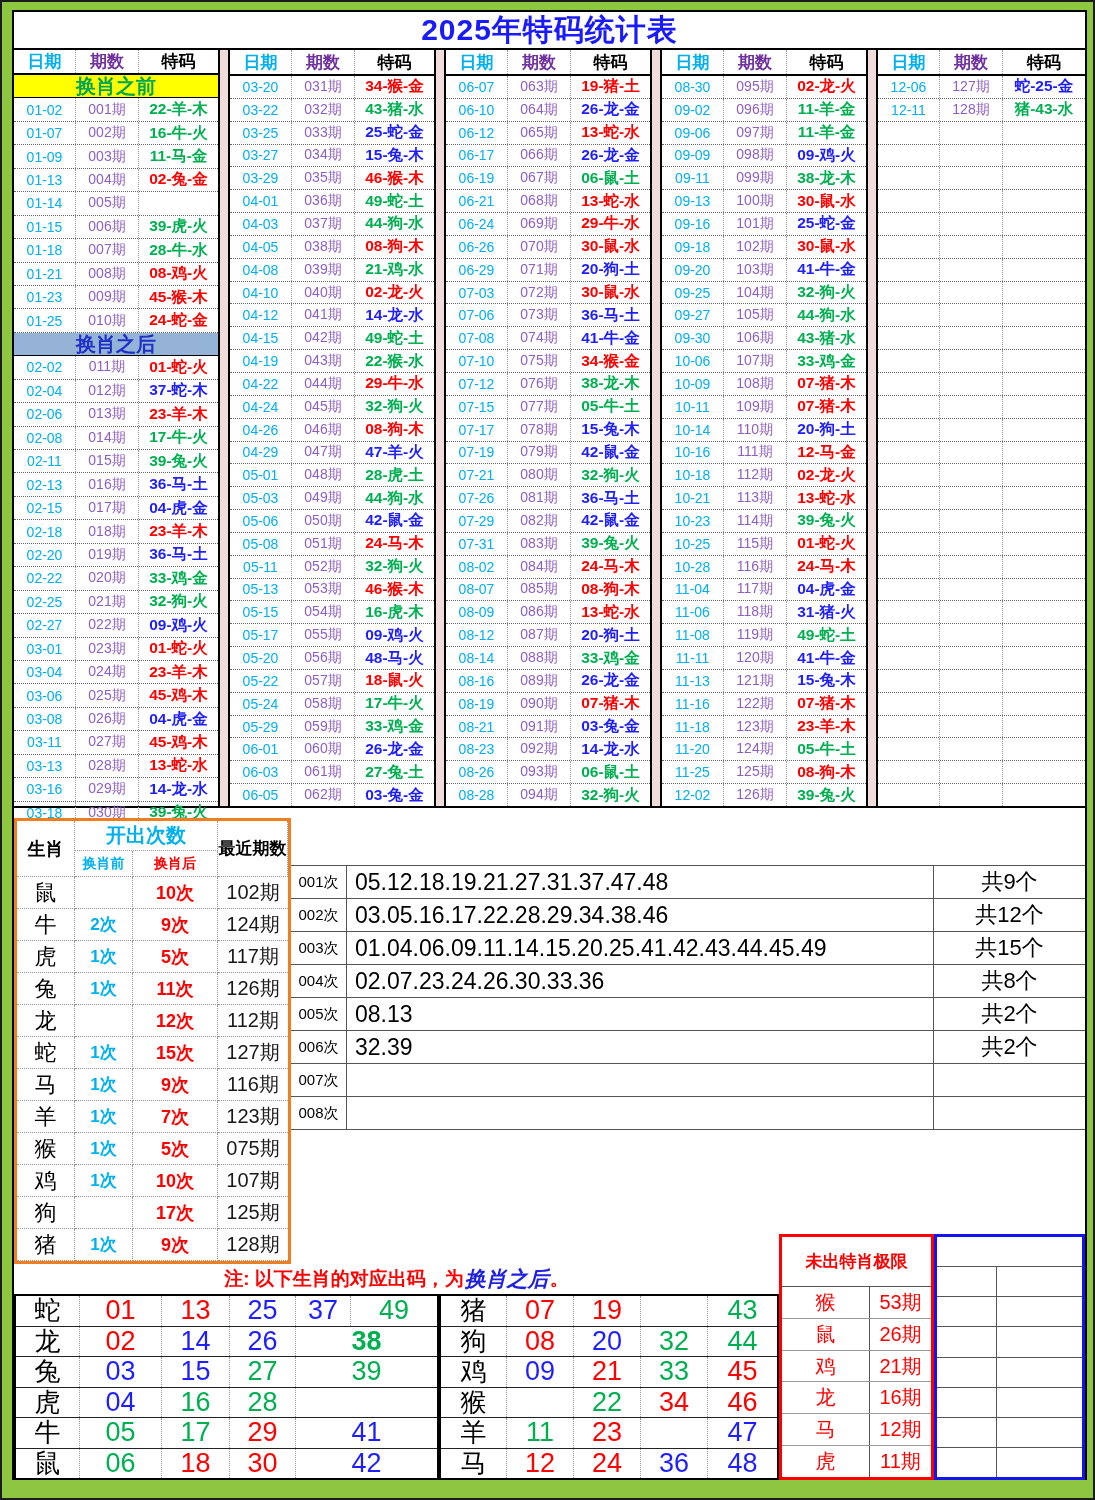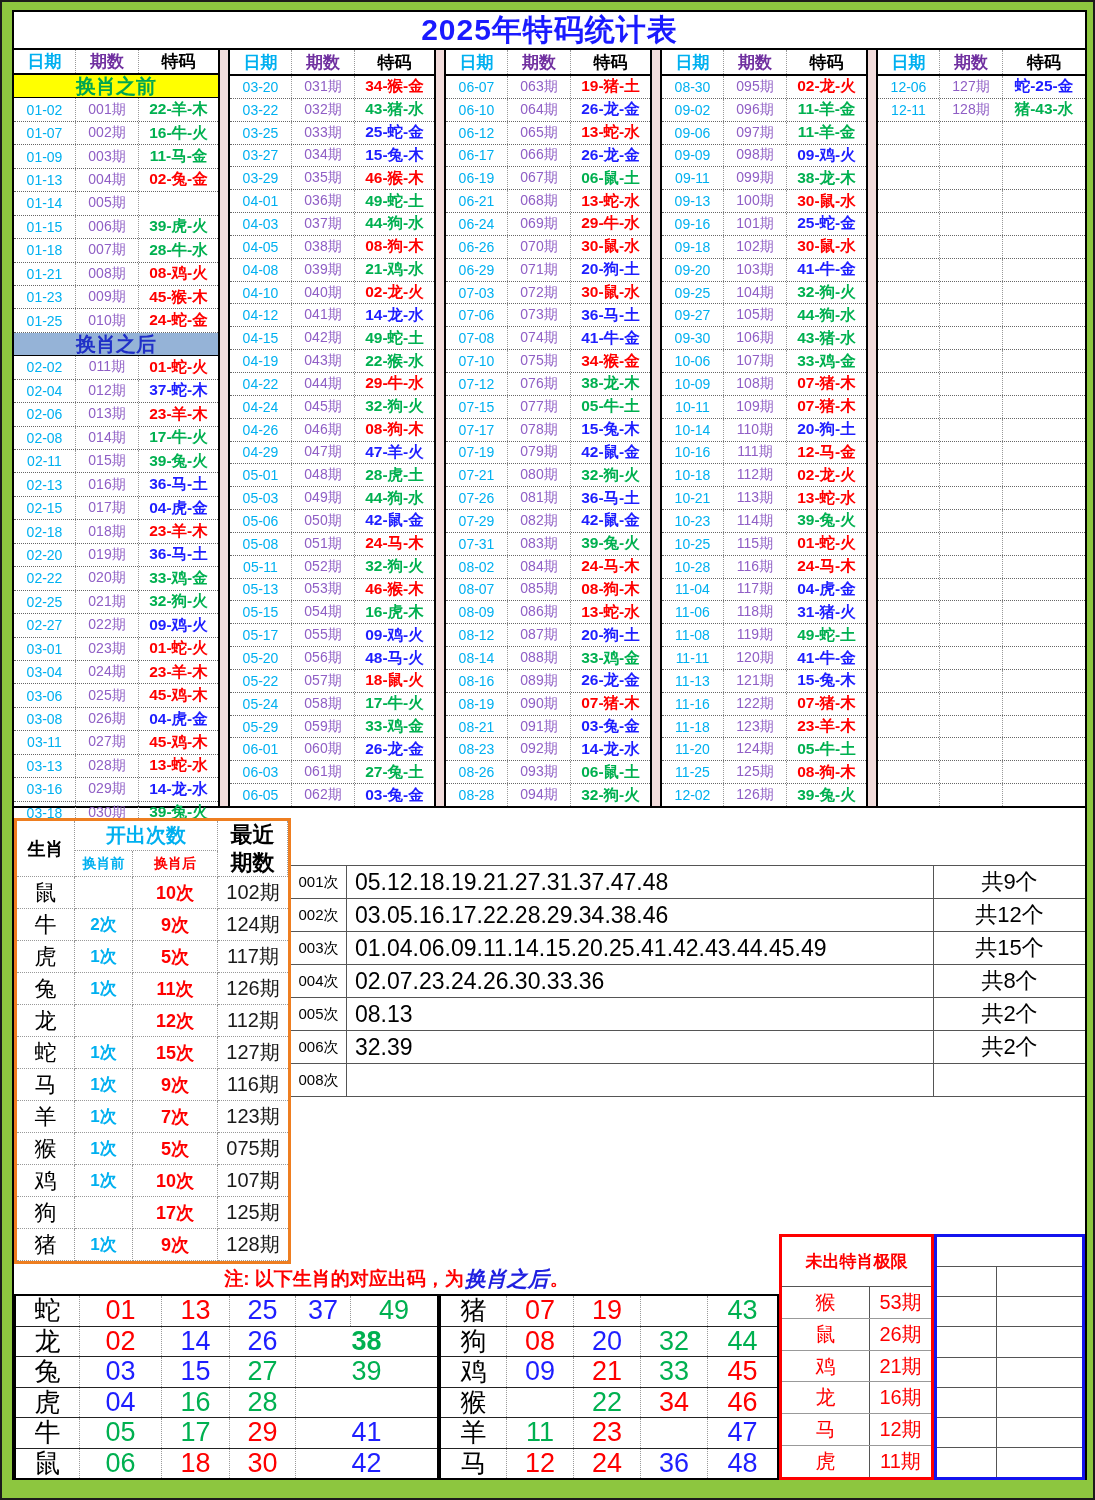--- a/index.html
+++ b/index.html
@@ -34,21 +34,21 @@
   .mrow.after{background:#95B3D7;color:#2030C8}
 
   
   .stats{position:absolute;left:0;top:806px;width:277px;height:446px;border:3px solid #EE7E20;background:#fff;
          display:grid;grid-template-columns:58px 58px 85px 1fr;grid-template-rows:30px 26px repeat(12,1fr)}
   .stats > div{display:flex;align-items:center;justify-content:center;border-right:1px dotted #999;border-bottom:1px dotted #999;overflow:hidden}
   .sh-zodiac{grid-row:1/3;grid-column:1;font-weight:bold;font-size:18px}
   .sh-counts{grid-column:2/4;grid-row:1;color:#00B0F0;font-weight:bold;font-size:20px}
   .sh-before{grid-column:2;grid-row:2;color:#00B0F0;font-weight:bold;font-size:14px}
   .sh-after{grid-column:3;grid-row:2;color:#FE0000;font-weight:bold;font-size:14px}
-  .sh-recent{grid-row:1/3;grid-column:4;flex-direction:column;font-weight:bold;font-size:22px;line-height:1.25;border-right:none}
+  .sh-recent{grid-row:1/3;grid-column:4;flex-direction:row;font-weight:bold;font-size:17px;line-height:1.25;border-right:none}
   .s-z{font-size:22px;color:#000}
   .s-b{color:#00B0F0;font-weight:bold;font-size:17px}
   .s-a{color:#FE0000;font-weight:bold;font-size:18px}
   .s-r{font-size:20px;color:#1a1a1a;border-right:none !important}
 
   
   .freq{position:absolute;left:277px;top:853px;right:0;display:flex;flex-direction:column;border-top:1px solid #555}
   .frow{display:flex;height:33px;border-bottom:1px solid #555;background:#fff}
   .frow.tall{height:110px}
   .flabel{width:56px;border-right:1px solid #555;display:flex;align-items:center;justify-content:center;font-size:15px;color:#000}
@@ -1026,20 +1026,25 @@
           <div class="flabel">005次</div>
           <div class="fnums">08.13</div>
           <div class="fcount">共2个</div>
         </div>
         <div class="frow">
           <div class="flabel">006次</div>
           <div class="fnums">32.39</div>
           <div class="fcount">共2个</div>
         </div>
         <div class="frow">
+          <div class="flabel">007次</div>
+          <div class="fnums"></div>
+          <div class="fcount"></div>
+        </div>
+        <div class="frow">
           <div class="flabel">008次</div>
           <div class="fnums"></div>
           <div class="fcount"></div>
         </div>
       </div>
 
     <div class="note">
       <span>注: 以下生肖的对应出码，为</span>
         <span class="hl">换肖之后</span>
         <span>。</span>

